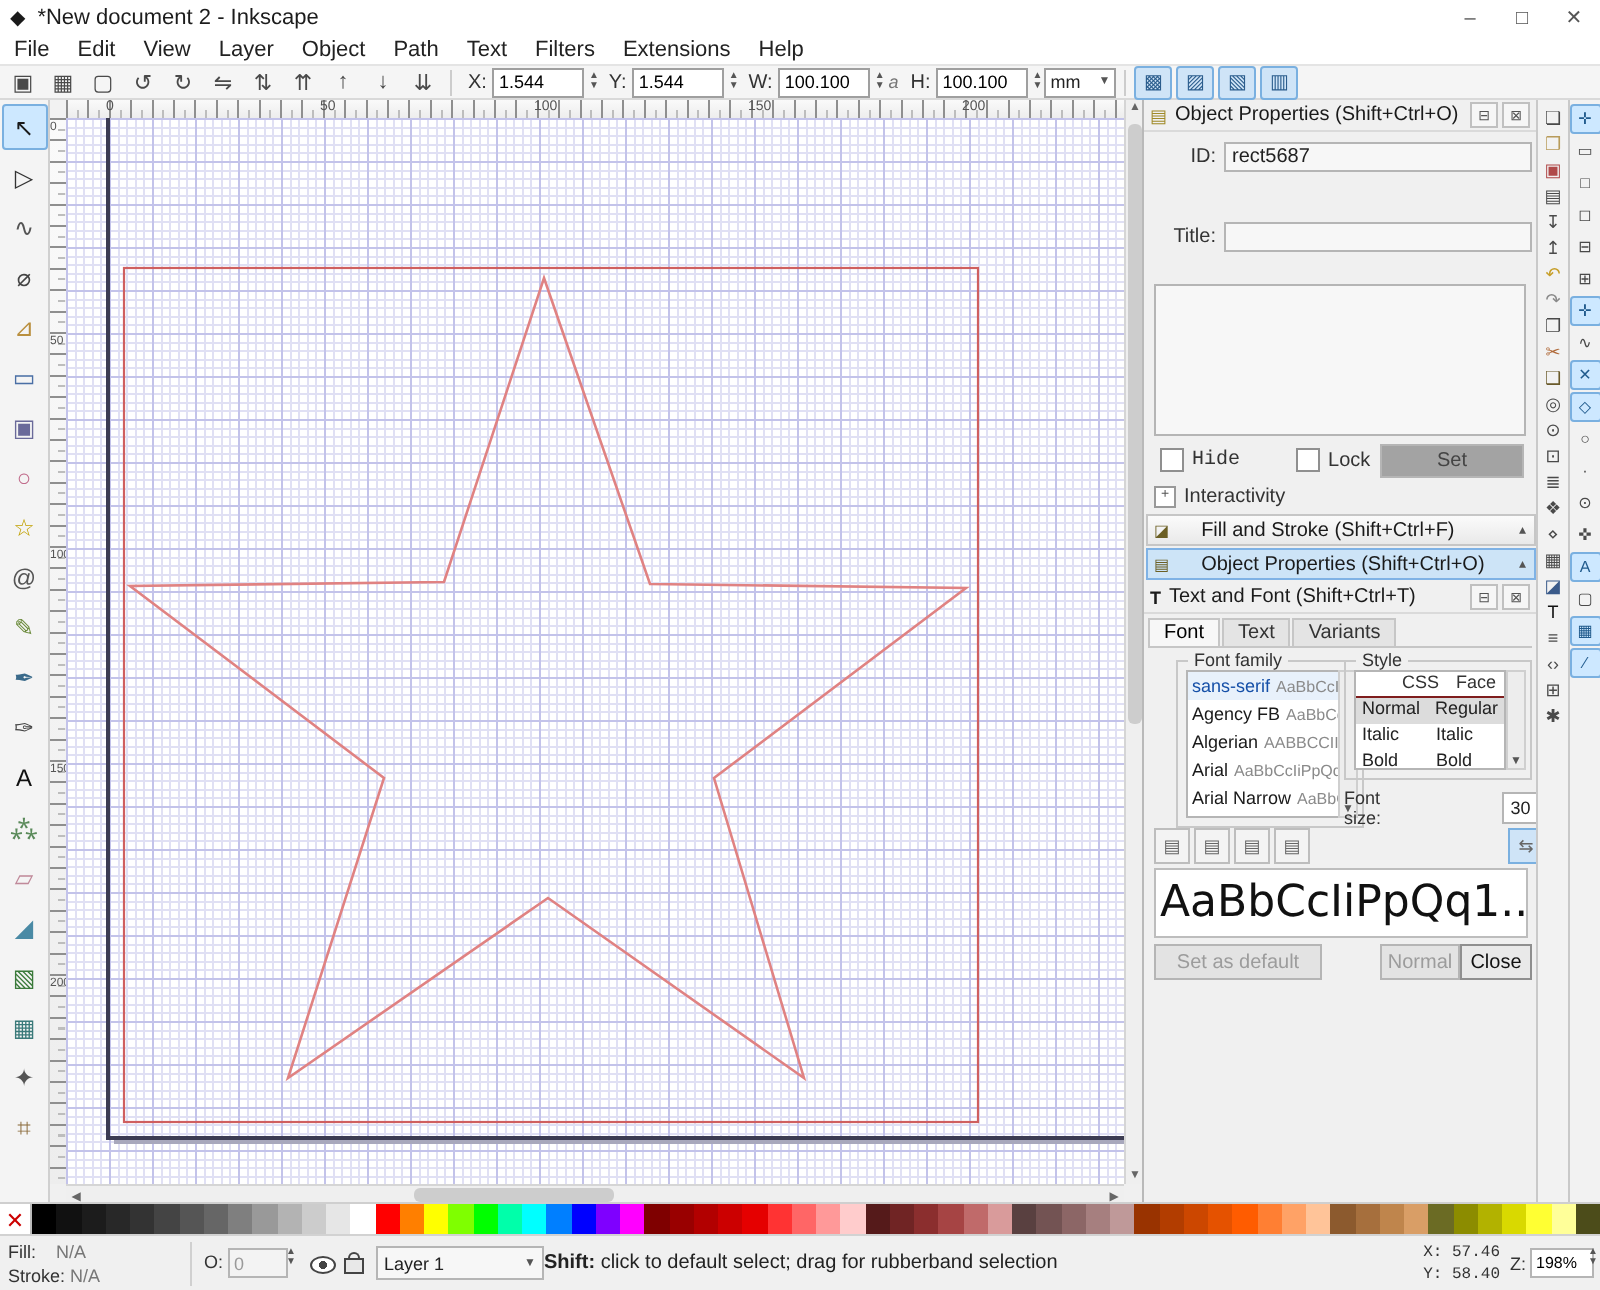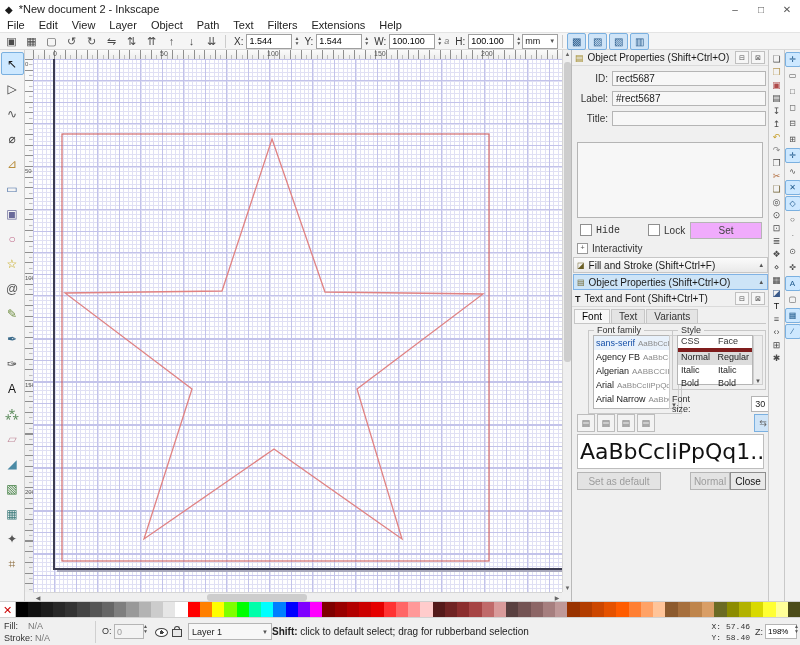--- a/index.html
+++ b/index.html
@@ -64,43 +64,43 @@
   .dock-header .dtitle{margin-left:4px;font-size:10px;color:#1a1a1a;}
   .dock-btn{width:12px;height:11px;border:1px solid #c0c0c0;background:#f6f6f6;font-size:7px;color:#555;display:flex;align-items:center;justify-content:center;margin-left:2px;}
   .dock-btns{margin-left:auto;display:flex;margin-right:3px;}
   .prop-row{position:absolute;left:0;width:196px;height:16px;display:flex;align-items:center;}
   .prop-label{width:36px;text-align:right;font-size:10px;color:#333;}
   .prop-input{margin-left:4px;width:146px;height:13px;border:1px solid #b5b5b5;background:#f7f7f7;font-size:10px;padding:0 3px;font-family:"Liberation Sans",sans-serif;color:#222;}
   .desc-label{position:absolute;left:5px;font-size:10px;color:#333;}
   .desc-area{position:absolute;left:5px;width:184px;height:74px;border:1px solid #b5b5b5;background:#f7f7f7;}
   .cb{width:10px;height:10px;border:1px solid #8f8f8f;background:#ffffff;display:inline-block;}
   .cb-label{font-size:10px;color:#333;margin-left:4px;}
-  .set-btn{position:absolute;left:118px;width:70px;height:15px;background:#f0abfc;border:1px solid #b5b5b5;font-size:10px;color:#444;display:flex;align-items:center;justify-content:center;}
+  .set-btn{position:absolute;left:118px;width:70px;height:15px;background:#a3a3a3;border:1px solid #b5b5b5;font-size:10px;color:#444;display:flex;align-items:center;justify-content:center;}
   .expander{position:absolute;left:5px;display:flex;align-items:center;font-size:10px;color:#333;}
   .exp-box{width:9px;height:9px;border:1px solid #999;font-size:7px;line-height:7px;text-align:center;margin-right:4px;color:#555;background:#fff;}
   .dlg-bar{position:absolute;left:1px;width:193px;height:14px;display:flex;align-items:center;background:linear-gradient(#fbfbfb,#e9e9e9);border:1px solid #c6c6c6;}
   .dlg-bar.selected{background:#cde4f7;border-color:#7fb2e5;}
   .dlg-bar .bicon{margin-left:3px;font-size:8px;color:#6b5f24;}
-  .dlg-bar .btext{margin-left:4px;font-size:10px;color:#1a1a1a;}
+  .dlg-bar .btext{margin-left:16px;font-size:10px;color:#1a1a1a;}
   .dlg-bar .collapse{margin-left:auto;margin-right:4px;font-size:7px;color:#555;}
   .tabs{position:absolute;left:2px;width:192px;height:15px;display:flex;align-items:flex-end;border-bottom:1px solid #c6c6c6;}
   .tab{padding:1px 7px;font-size:10px;color:#333;border:1px solid #c6c6c6;border-bottom:none;background:#e4e4e4;margin-right:1px;}
   .tab.active{background:#f7f7f7;color:#000;}
   .group{position:absolute;border:1px solid #c8c8c8;}
   .group-label{position:absolute;top:-6px;left:5px;background:#f0f0f0;padding:0 3px;font-size:9px;color:#333;}
   .font-list{position:absolute;inset:4px 10px 4px 4px;background:#ffffff;border:1px solid #b5b5b5;overflow:hidden;}
   .font-item{height:14px;display:flex;align-items:center;padding:0 2px;white-space:nowrap;overflow:hidden;}
   .font-item .fname{font-size:9px;color:#1a1a1a;margin-right:3px;}
   .font-item.selected{background:#e8f1fb;}
   .font-item.selected .fname{color:#1650a8;}
   .font-item .fsample{font-size:8px;color:#8a8a8a;}
   .list-scroll{position:absolute;right:2px;top:4px;bottom:4px;width:8px;background:#ededed;border:1px solid #cfcfcf;}
   .list-scroll .dn{position:absolute;bottom:0;left:0;width:100%;text-align:center;font-size:6px;color:#555;}
   .style-list{position:absolute;left:4px;right:12px;top:4px;bottom:4px;background:#ffffff;border:1px solid #b5b5b5;}
-  .style-hrow{display:flex;height:12px;border-bottom:4px solid #7f1d1d;}
+  .style-hrow{display:flex;height:12px;border-bottom:1px solid #7f1d1d;padding-left:20px;}
   .style-hcell{flex:1;font-size:9px;color:#333;padding:0 3px;}
   .style-row{display:flex;height:13px;}
   .style-row.selected{background:#dcdcdc;}
   .style-cell{flex:1;font-size:9px;color:#222;padding:0 3px;}
   .fs-row{position:absolute;display:flex;align-items:center;gap:45px;}
   .fs-label{font-size:9px;color:#333;}
   .fs-combo{margin-left:4px;width:52px;height:14px;border:1px solid #b5b5b5;background:#ffffff;font-size:9px;display:flex;align-items:center;justify-content:space-between;padding:0 3px;}
   .al-btn{width:16px;height:16px;border:1px solid #bdbdbd;background:#f3f3f3;display:flex;align-items:center;justify-content:center;font-size:9px;color:#666;margin-right:2px;}
   .al-btn.active{background:#cfe4f7;border-color:#7ab0e0;}
   .sp-combo{width:58px;height:15px;border:1px solid #c6c6c6;background:#ececec;color:#9a9a9a;font-size:9px;display:flex;align-items:center;justify-content:space-between;padding:0 3px;}
@@ -280,24 +280,20 @@
       <span class="dtitle">Object Properties (Shift+Ctrl+O)</span>
       <span class="dock-btns">
         <span class="dock-btn">⊟</span>
         <span class="dock-btn">⊠</span>
       </span>
     </div>
 
     <div class="prop-row" style="top:20px;">
       <span class="prop-label">ID:</span>
       <input class="prop-input" value="rect5687" style="">
-    </div>
-    <div class="prop-row" style="top:40px;">
-      <span class="prop-label">Label:</span>
-      <input class="prop-input" value="#rect5687" style="">
     </div>
     <div class="prop-row" style="top:60px;">
       <span class="prop-label">Title:</span>
       <input class="prop-input" value="" style="">
     </div>
     <span class="desc-label" style="top:80px;margin-top:16px;">Description:</span>
     <div class="desc-area" style="top:92px;"></div>
 
     <div class="prop-row" style="top:172px;">
       <span style="margin-left:8px;display:flex;align-items:center;font-family:Liberation Mono, monospace;">

